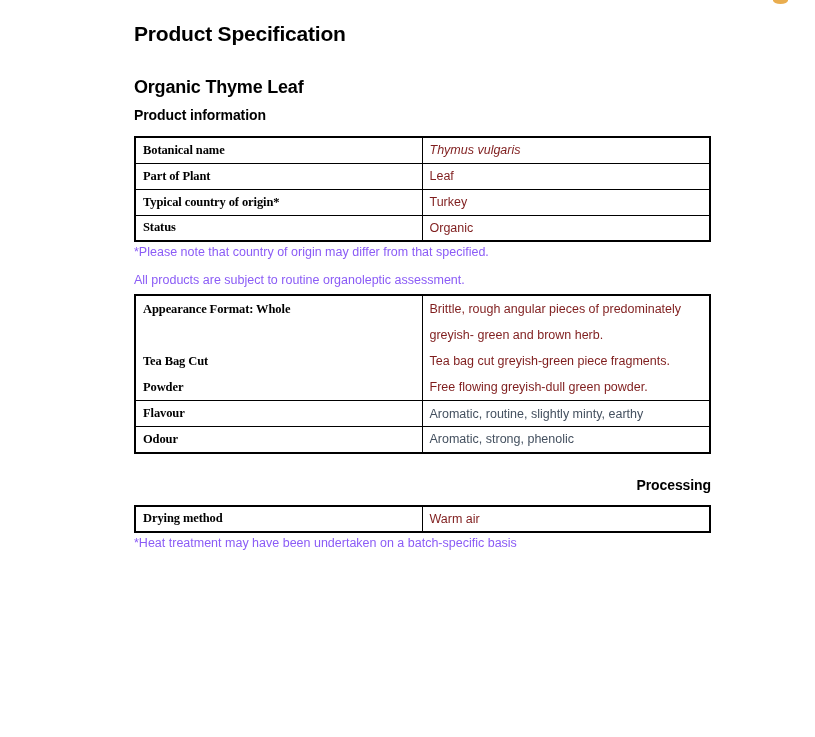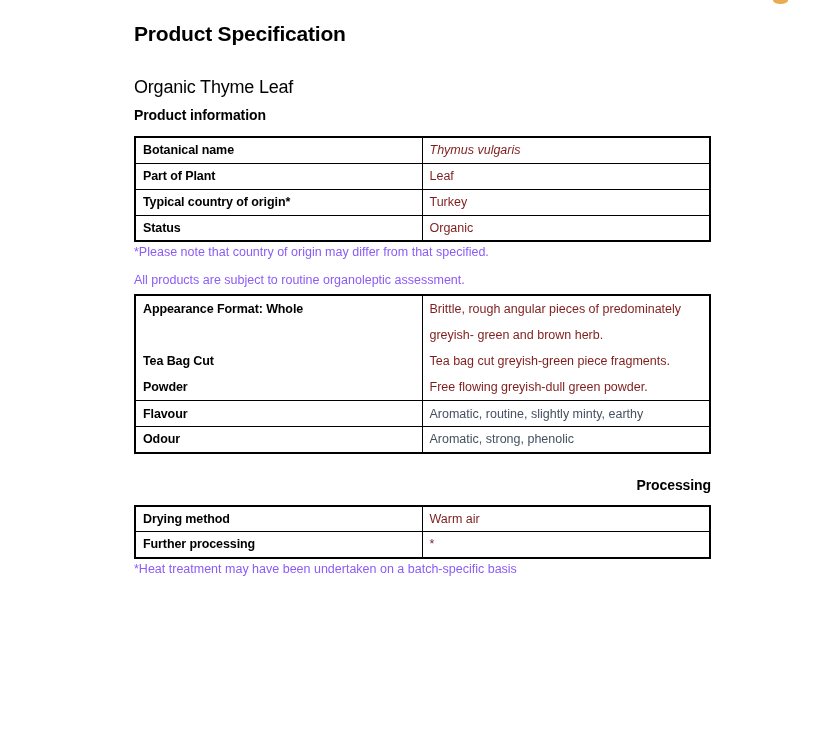--- a/index.html
+++ b/index.html
@@ -31,21 +31,21 @@
   }
   .doc-title {
     font-size: 21px;
     font-weight: 700;
     line-height: 26px;
     margin: 0;
     letter-spacing: -0.2px;
   }
   .product-name {
     font-size: 18px;
-    font-weight: 400;
+    font-weight: 700;
     line-height: 22px;
     margin: 29px 0 0 0;
     letter-spacing: -0.2px;
   }
   .section-heading {
     font-size: 14px;
     font-weight: 700;
     line-height: 17px;
     margin: 0;
     letter-spacing: -0.1px;
@@ -68,21 +68,21 @@
     border: 2px solid #000;
   }
   table.spec td {
     border: 1.5px solid #000;
     font-size: 12.5px;
     height: 26px;
     padding: 0 4px 0 7px;
     vertical-align: middle;
     overflow: hidden;
   }
-  td.label { font-weight: 700; color: #000; width: 287px; letter-spacing: -0.1px; }
+  td.label { font-weight: 700; color: #000; width: 287px; letter-spacing: -0.1px; font-family: Liberation Serif, serif; }
   td.value { color: #7f1d1d; padding-left: 9px; }
   td.value.alt { color: #44505f; }
   .italic { font-style: italic; }
   .t1 { margin-top: 12px; }
   .t2 { margin-top: 6px; }
   .t3 { margin-top: 11px; }
   td.tall { vertical-align: top; padding-top: 0; padding-bottom: 0; }
   .ln { height: 26px; line-height: 26px; white-space: nowrap; }
 </style>
 </head>
@@ -154,23 +154,19 @@
     </table>
 
     <h3 class="section-heading mt-proc">Processing</h3>
 
     <table class="spec t3">
       <tbody>
         <tr>
           <td class="label">Drying method</td>
           <td class="value">Warm air</td>
         </tr>
-        <tr>
-          <td class="label">Further processing</td>
-          <td class="value">*</td>
-        </tr>
       </tbody>
     </table>
 
     <p class="footnote">*Heat treatment may have been undertaken on a batch-specific basis</p>
 
   </div>
 </div>
 
 </body></html>

